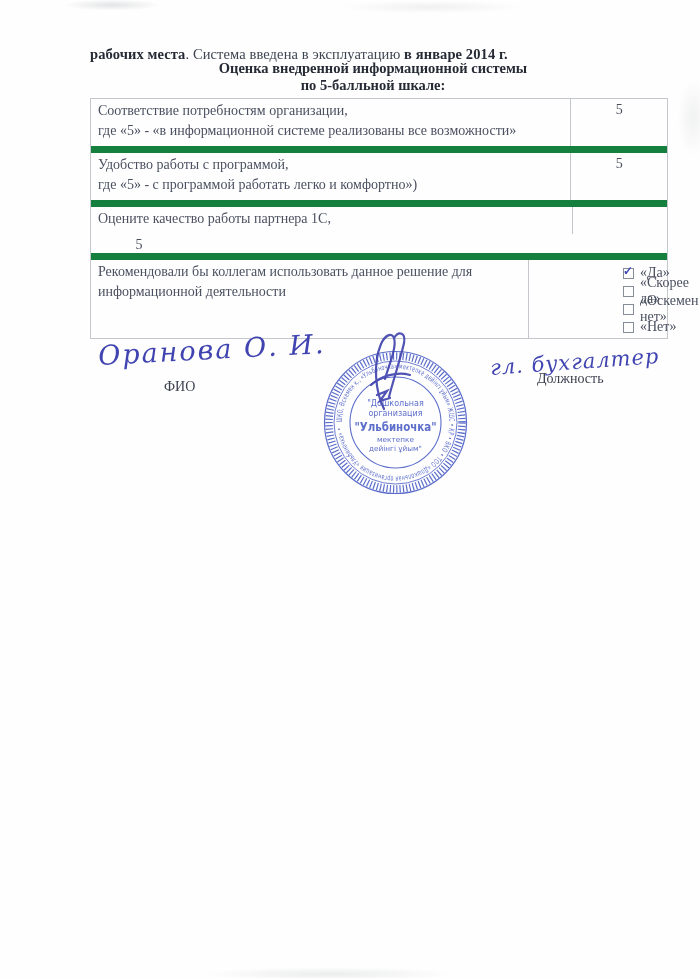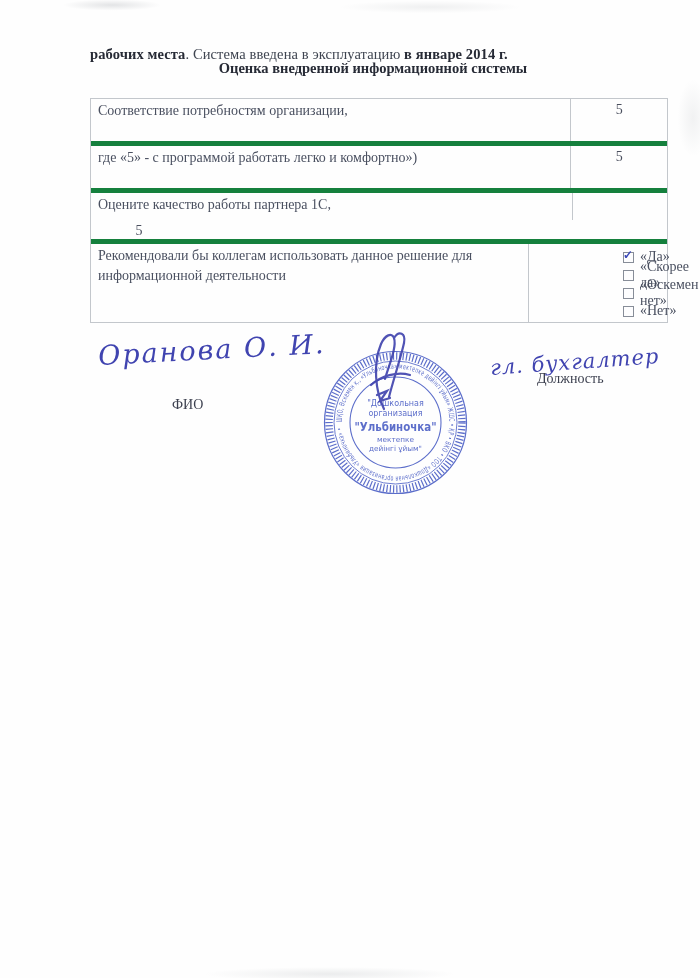--- a/index.html
+++ b/index.html
@@ -29,21 +29,21 @@
     text-align: center; font-weight: bold; font-size: 14.5px;
     color: #262a35; line-height: 16.5px;
   }
 
   
   .rtable {
     position: absolute; left: 90px; top: 98px; width: 578px;
     border: 1px solid #c3c7cc; border-collapse: collapse;
     box-sizing: border-box;
   }
-  .rrow { display: flex; border-bottom: 5px solid #15803d; }
+  .rrow { display: flex; border-bottom: 7px solid #15803d; }
   .rrow:last-child { border-bottom: none; gap: 42px; }
   .rcell-label {
     width: 482px; box-sizing: border-box;
     border-right: 1px solid #c3c7cc;
     padding: 2px 8px 5px 7px;
     font-size: 14px; color: #4a5060; line-height: 20px;
   }
   .rcell-value {
     width: 96px; box-sizing: border-box; text-align: center;
     padding-top: 3px; font-size: 14px; color: #4a4f5e;
@@ -65,48 +65,51 @@
   }
 
   
   .handwriting {
     position: absolute; font-style: italic; color: #4044b0;
     font-family: "DejaVu Serif", serif; white-space: nowrap;
   }
   .hw-name  { left: 98px;  top: 334px; font-size: 27px; letter-spacing: 2px; transform: rotate(-3deg); }
   .hw-post  { left: 490px; top: 350px; font-size: 21px; letter-spacing: 1px; transform: rotate(-4deg); }
   .sig-label { position: absolute; font-size: 14px; color: #3b3f4e; }
-  .lbl-fio  { left: 172px; top: 379px; margin-top: 18px; }
+  .lbl-fio  { left: 164px; top: 379px; }
   .lbl-post { left: 537px; top: 371px; }
 
   .stamp-svg { position: absolute; left: 323px; top: 350px; opacity: .92; }
   .flourish-svg { position: absolute; left: 344px; top: 329px; }
 </style>
 </head>
 <body>
 
 <div class="page">
 
   <p class="intro"><b>рабочих места</b><span>. Система введена в эксплуатацию </span><b>в январе 2014 г.</b></p>
 
   <div class="heading">
     <div>Оценка внедренной информационной системы</div>
+    <div>по 5-балльной шкале:</div>
   </div>
 
   <div class="rtable">
 
     <div class="rrow r1">
       <div class="rcell-label">
         <div>Соответствие потребностям организации,</div>
+        <div>где «5» - «в информационной системе реализованы все возможности»</div>
       </div>
       <div class="rcell-value">5</div>
     </div>
 
     <div class="rrow r2">
       <div class="rcell-label">
+        <div>Удобство работы с программой,</div>
         <div>где «5» - с программой работать легко и комфортно»)</div>
       </div>
       <div class="rcell-value">5</div>
     </div>
 
     <div class="rrow r3">
       <div class="rcell-label">
         <div>Оцените качество работы партнера 1С,</div>
       </div>
       <div class="rcell-value">5</div>

